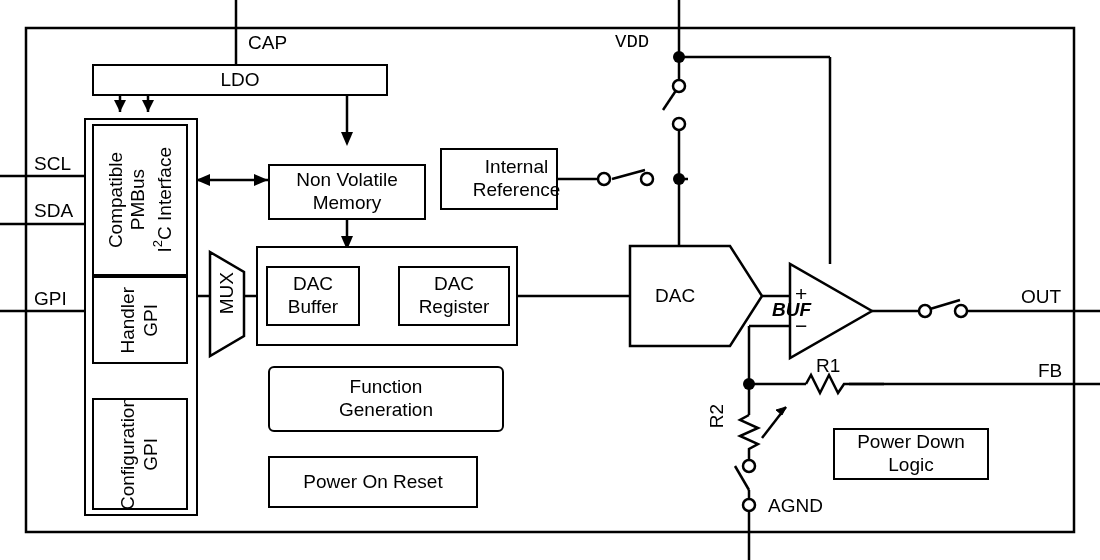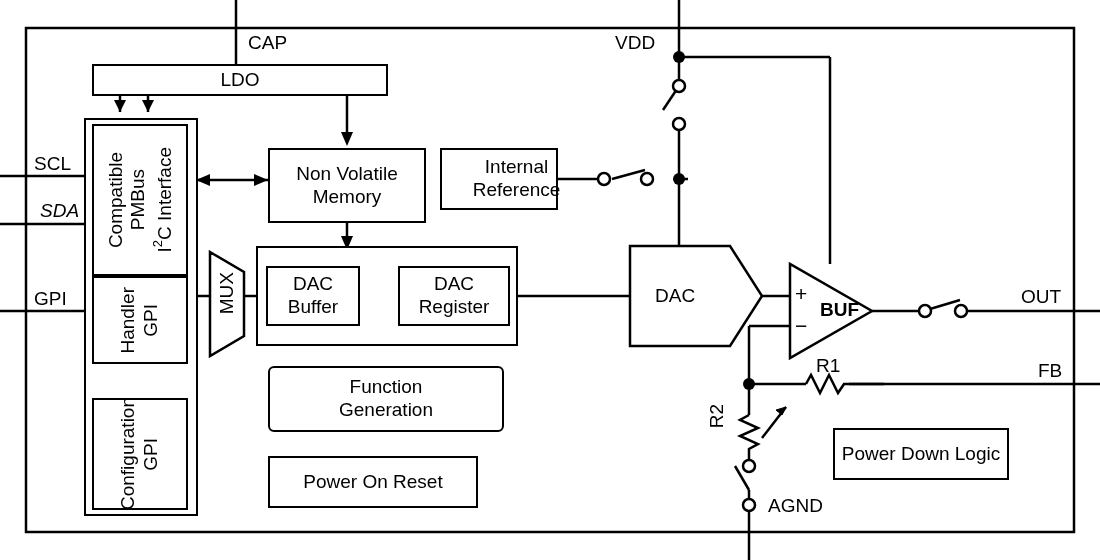--- a/index.html
+++ b/index.html
@@ -182,21 +182,21 @@
   <div class="box" style="left:92px; top:276px; width:96px; height:88px; flex-direction:row;">
     <span class="vert">Handler</span>
     <span class="vert">GPI</span>
   </div>
 
   <div class="box" style="left:92px; top:398px; width:96px; height:112px; flex-direction:row;">
     <span class="vert">Configuration</span>
     <span class="vert">GPI</span>
   </div>
 
-  <div class="box" style="left:268px; top:148px; width:158px; height:75px; flex-direction:column;">
+  <div class="box" style="left:268px; top:164px; width:158px; height:56px; flex-direction:column;">
     <span>Non Volatile</span>
     <span>Memory</span>
   </div>
 
   <div class="box" style="left:440px; top:148px; width:118px; height:62px; flex-direction:column;padding-left:35px;">
     <span>Internal</span>
     <span>Reference</span>
   </div>
 
   <div class="box" style="left:256px; top:246px; width:262px; height:100px;"></div>
@@ -213,43 +213,43 @@
 
   <div class="box" style="left:268px; top:366px; width:236px; height:66px; flex-direction:column;border-radius:6px;">
     <span>Function</span>
     <span>Generation</span>
   </div>
 
   <div class="box" style="left:268px; top:456px; width:210px; height:52px;">
     <span>Power On Reset</span>
   </div>
 
-  <div class="box" style="left:833px; top:428px; width:176px; height:52px;">
+  <div class="box" style="left:833px; top:428px; width:156px; height:52px;">
     <span>Power Down Logic</span>
   </div>
 
   <div class="lbl" style="left:213px; top:272px; width:28px; text-align:center;">
     <span class="vert">MUX</span>
   </div>
 
   <div class="lbl" style="left:655px; top:285px;"><span>DAC</span></div>
 
-  <div class="lbl" style="left:820px; top:299px; font-weight:bold;"><span>BUF</span></div>
+  <div class="lbl" style="left:772px; top:299px; font-weight:bold;font-style:italic;"><span>BUF</span></div>
 
   <div class="lbl" style="left:795px; top:282px; font-size:21px;"><span>+</span></div>
 
   <div class="lbl" style="left:795px; top:314px; font-size:21px;"><span>−</span></div>
 
   <div class="lbl pinlbl" style="left:248px; top:32px;"><span>CAP</span></div>
 
-  <div class="lbl pinlbl" style="left:615px; top:32px;"><span>VDD</span></div>
+  <div class="lbl pinlbl" style="left:615px; top:32px;font-family:Liberation Mono, monospace;"><span>VDD</span></div>
 
   <div class="lbl pinlbl" style="left:34px; top:153px;text-align:right;"><span>SCL</span></div>
 
-  <div class="lbl pinlbl" style="left:40px; top:200px;font-style:italic;"><span>SDA</span></div>
+  <div class="lbl pinlbl" style="left:34px; top:200px;"><span>SDA</span></div>
 
   <div class="lbl pinlbl" style="left:34px; top:288px;"><span>GPI</span></div>
 
   <div class="lbl pinlbl" style="left:1021px; top:286px;"><span>OUT</span></div>
 
   <div class="lbl pinlbl" style="left:1038px; top:360px;"><span>FB</span></div>
 
   <div class="lbl pinlbl" style="left:768px; top:468px;margin-top:27px;"><span>AGND</span></div>
 
   <div class="lbl" style="left:816px; top:355px;"><span>R1</span></div>

